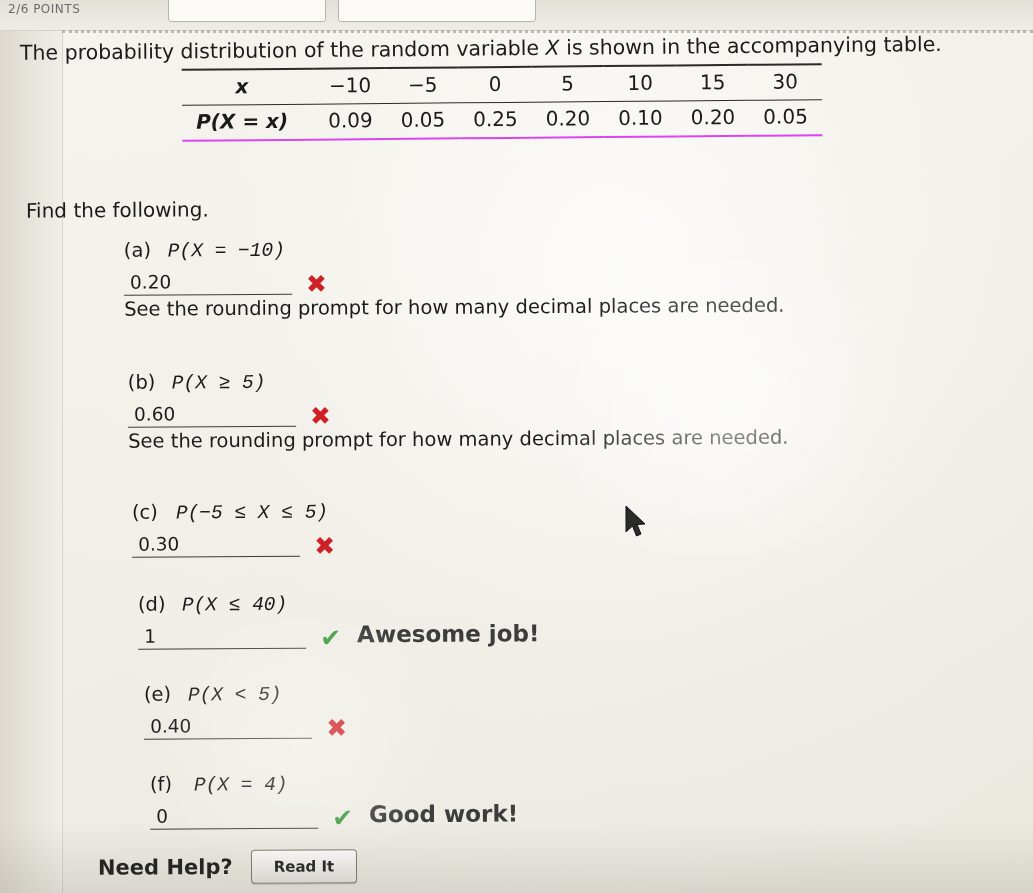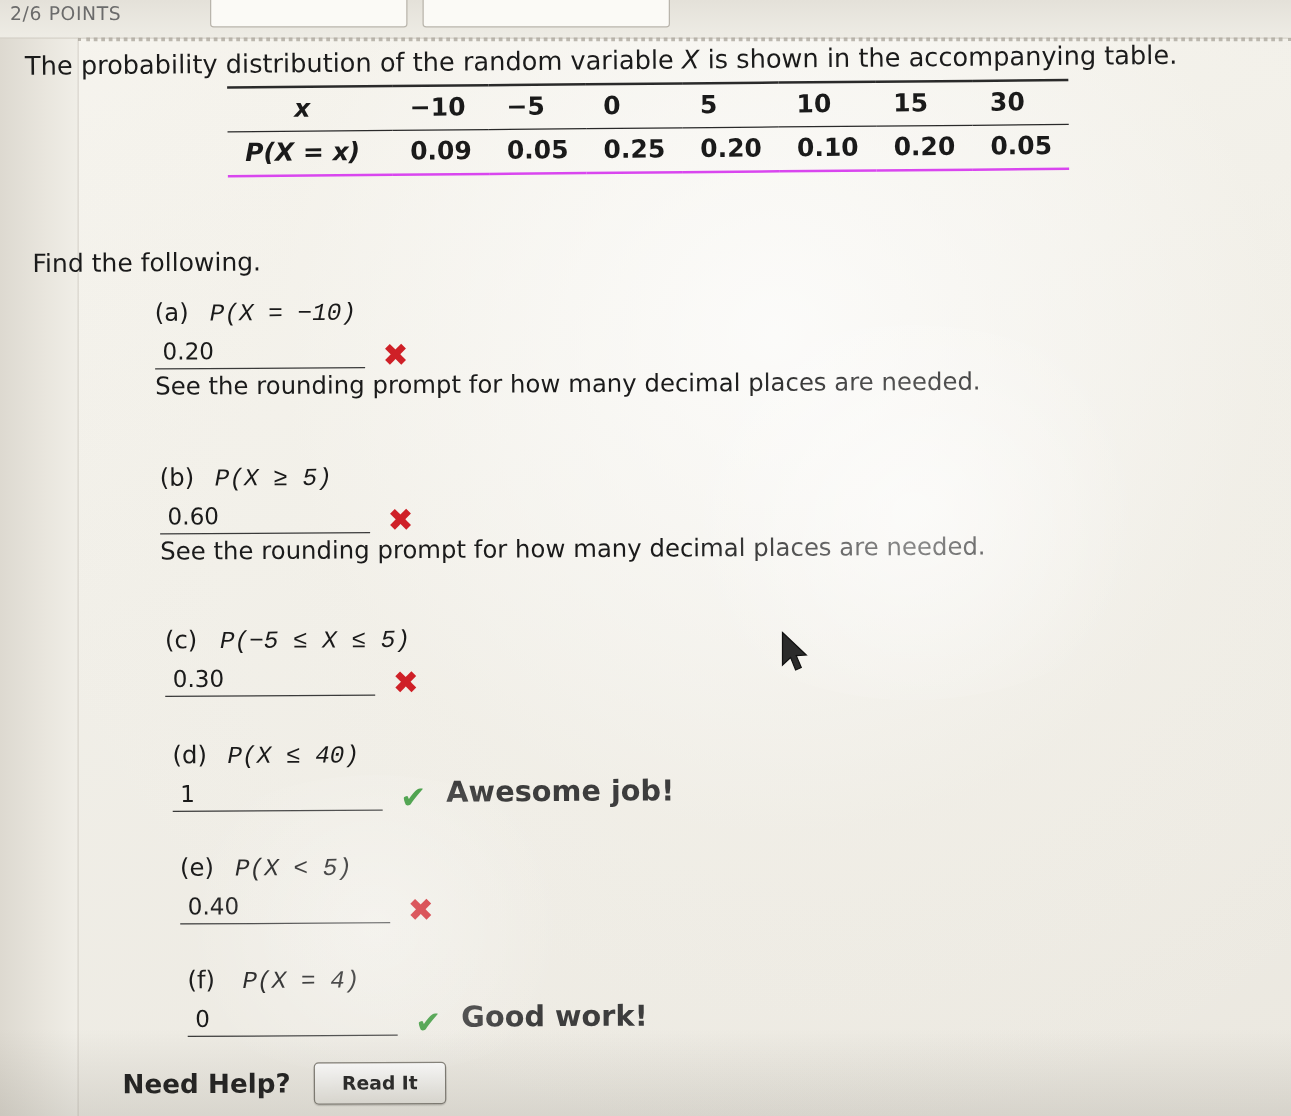--- a/index.html
+++ b/index.html
@@ -47,21 +47,21 @@
     border: 1px solid #b9b5ac;
     border-radius: 3px;
     background: #fbfaf6;
   }
   .chrome-box.b1 { left: 168px; width: 156px; }
   .chrome-box.b2 { left: 338px; width: 196px; }
   .chrome-label {
     position: absolute;
     left: 8px;
     top: 2px;
-    font-size: 15px;
+    font-size: 12px;
     color: #6b6b6b;
     letter-spacing: .5px;
   }
   .dotted-line {
     position: absolute;
     left: 62px;
     right: 0;
     top: 30px;
     border-top: 3px dotted #a9a49a;
     opacity: .75;
@@ -93,21 +93,22 @@
   .dist-table {
     position: absolute;
     left: 120px;
     top: 36px;
     transform: rotate(-0.5deg);
     border-collapse: collapse;
     font-size: 20px;
   }
   .dist-table th, .dist-table td {
     padding: 4px 14px 6px 14px;
-    font-weight: bold;
+    text-align: center;
+    font-weight: normal;
     white-space: nowrap;
   }
   .dist-table .rowhead {
     font-weight: bold;
     font-style: italic;
     text-align: center;
     padding-right: 26px;
   }
   .dist-table tr.top td, .dist-table tr.top th {
     border-top: 2px solid #2a2a2a;

